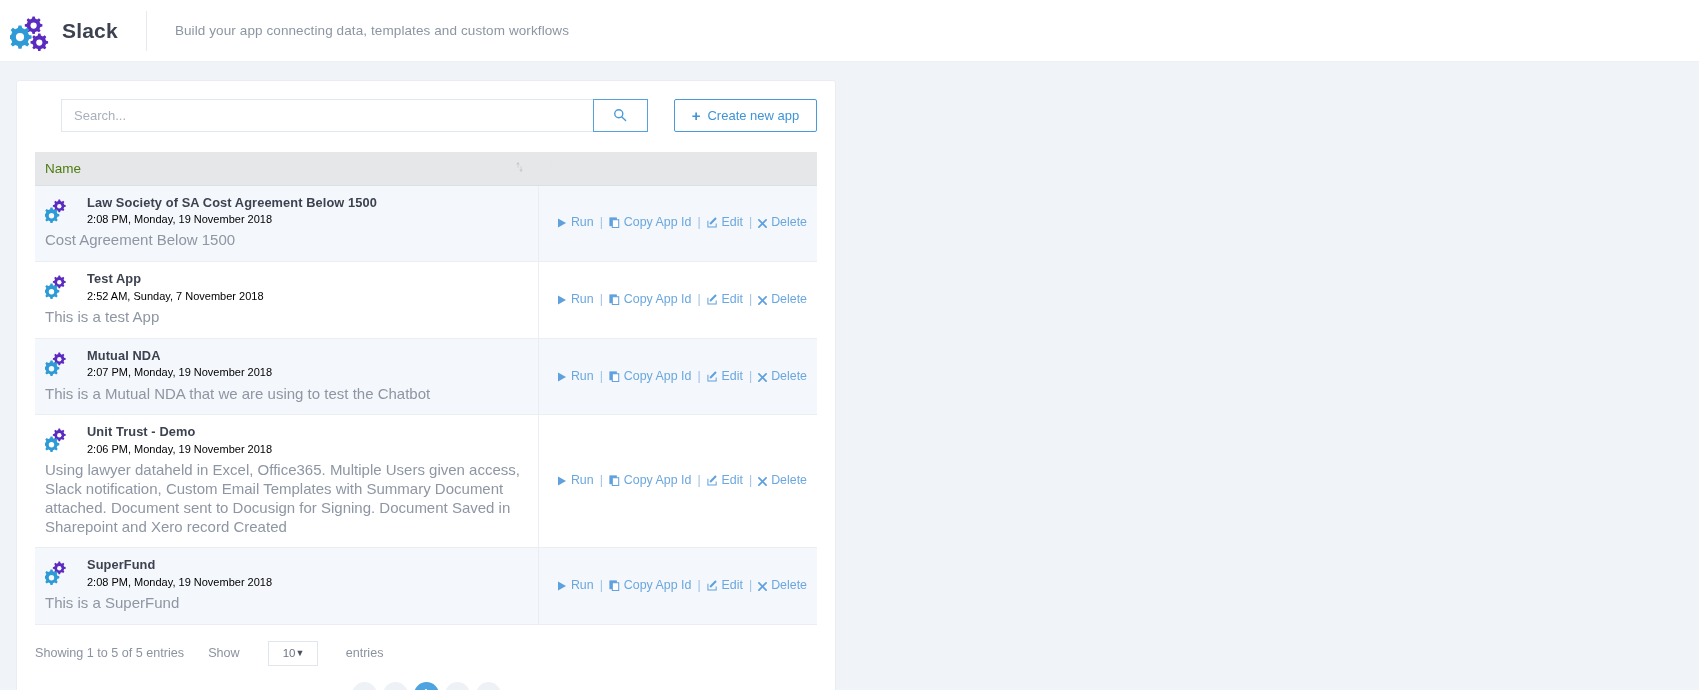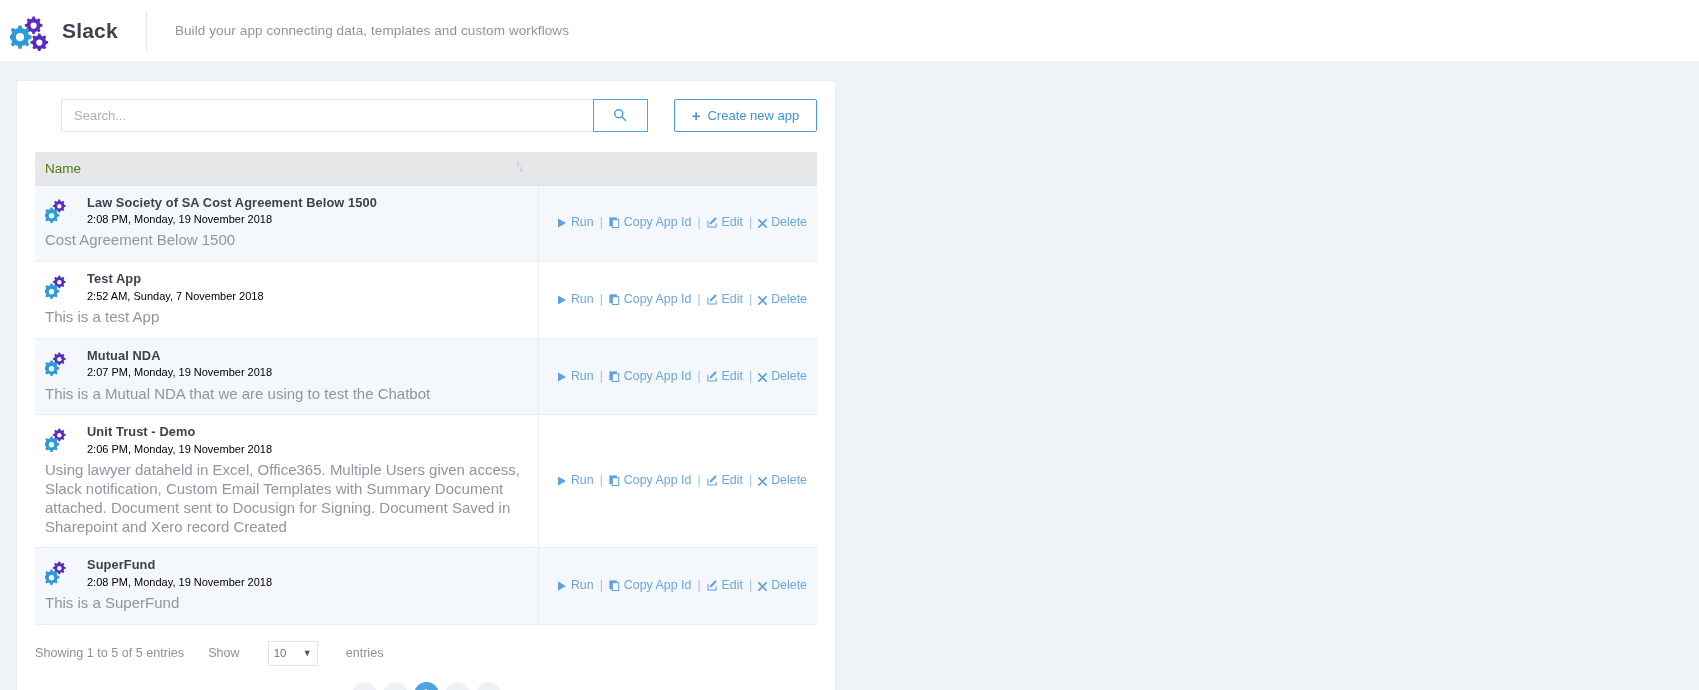--- a/index.html
+++ b/index.html
@@ -122,21 +122,21 @@
   .actions { font-size: 12.4px; color: #6ba7de; display: inline-flex; align-items: center; gap: 4px; }
   .act { color: #6ba7de; text-decoration: none; cursor: pointer; display: inline-flex; align-items: center; gap: 4px; }
   .sep { color: #9fc2e4; margin: 0 2px; }
   .ico-svg { display: inline-block; vertical-align: -2px; }
 
   
   .tfoot { display: flex; align-items: center; margin-top: 16px; font-size: 12.6px; color: #8b93a0; gap: 24px; }
   .showsel {
     border: 1px solid #e1e6ec; background: #fff; height: 25px; width: 50px;
     display: inline-flex; align-items: center; justify-content: space-between;
-    padding: 0 5px; font-size: 11.5px; color: #6d7581; cursor: pointer; margin: 0 4px;
+    padding: 0 14px; font-size: 11.5px; color: #6d7581; cursor: pointer; margin: 0 4px;
   }
   .caret { font-size: 9px; color: #4b5260; }
 
   .pager { display: flex; align-items: center; gap: 6px; justify-content: center; margin-top: 16px; }
   .pg {
     width: 25px; height: 25px; border-radius: 50%;
     display: flex; align-items: center; justify-content: center;
     font-size: 12px; cursor: pointer;
     background: #eef2f7; color: #9fb6cd; border: none;
     font-family: "Liberation Sans", sans-serif;

